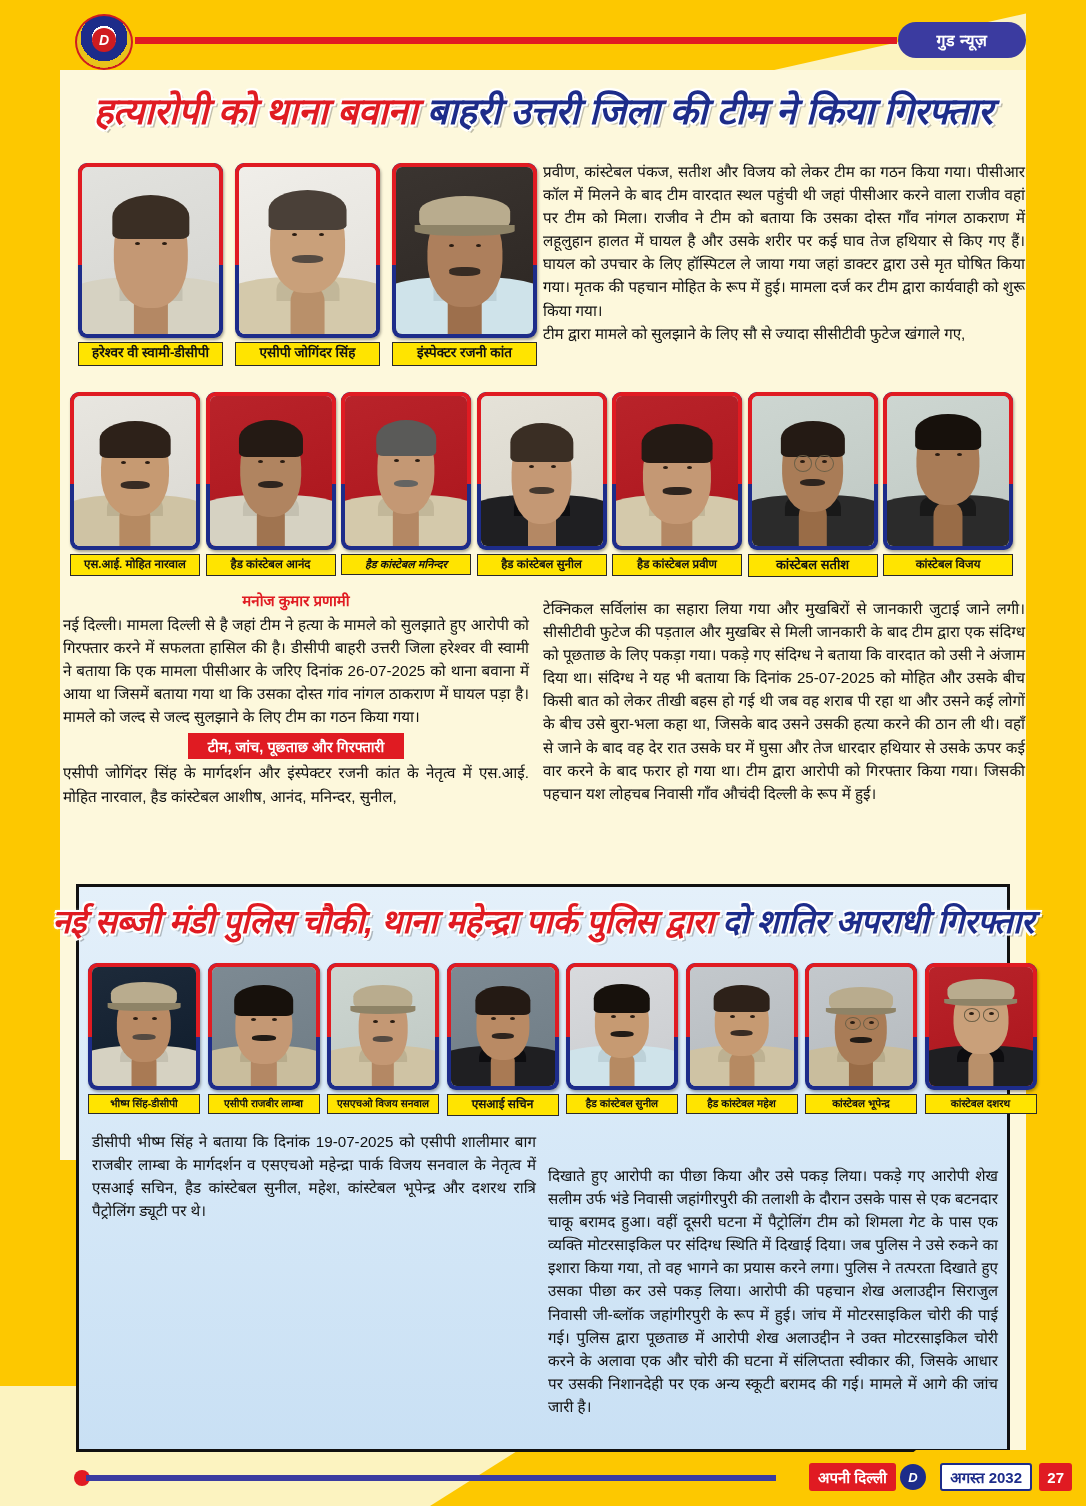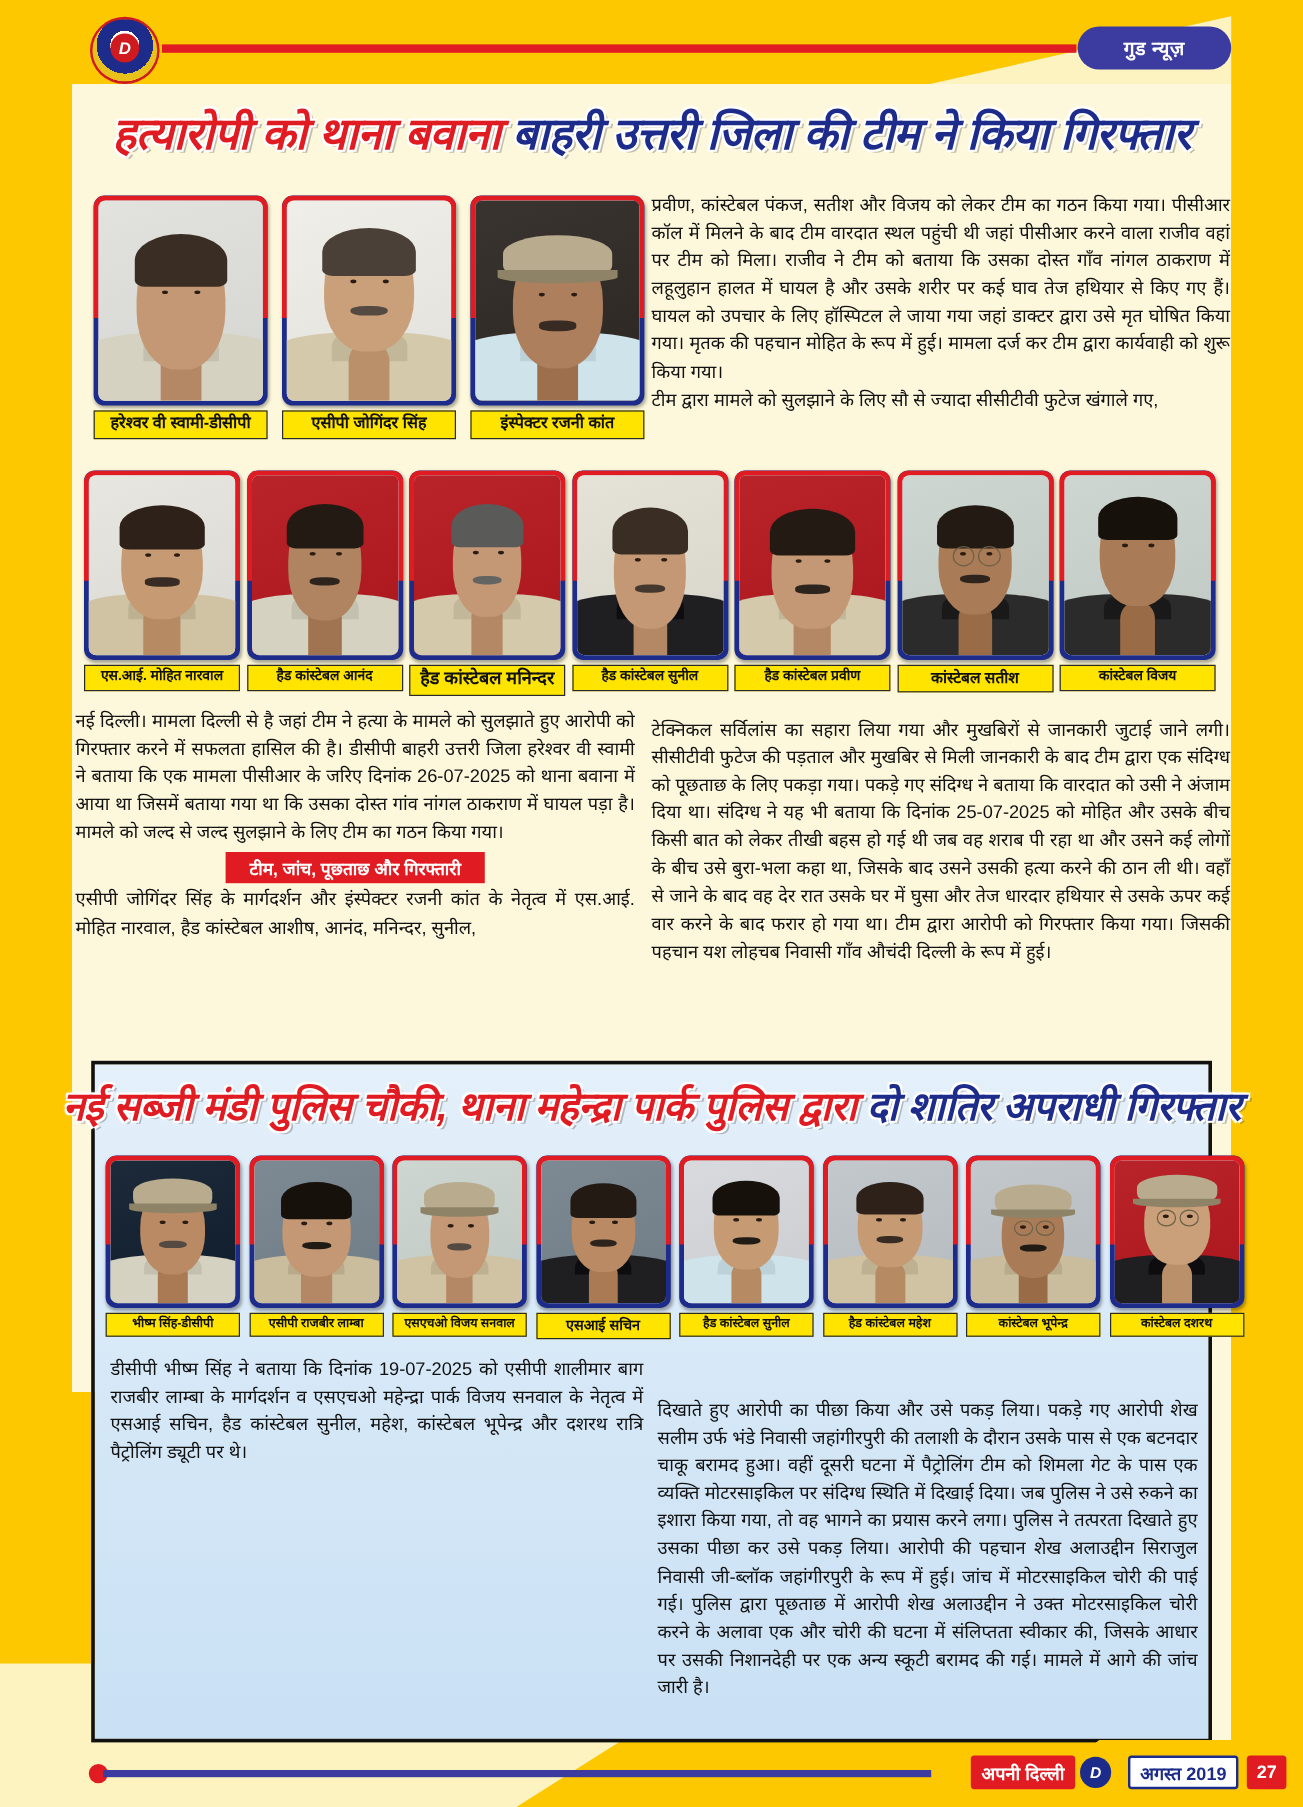--- a/index.html
+++ b/index.html
@@ -286,21 +286,21 @@
             <div class="shd" style="width:46%;height:13%;background:#c2b799;bottom:20%;border-radius:10px 10px 0 0;"></div>
             <div class="nck" style="width:21.583996599780733%;height:30%;background:#b48864;"></div>
             <div class="hd" style="width:46.92173173865376%;height:60.906486612626395%;top:17.917857835796895%;background:#c49874;"></div>
             <div class="hr" style="width:48.79860100819992%;height:24.36259464505056%;top:15.917857835796895%;background:#5a5a58;"></div>
             <div class="ey" style="left:40.14643633488271%;top:42.28045248084746%"></div>
             <div class="ey" style="left:57.03825976079806%;top:42.28045248084746%"></div>
             <div style="position:absolute;left:50%;transform:translateX(-50%);top:55.67987953562526%;width:19.70712733023458%;height:5%;background:#646462;border-radius:40%"></div>
           </div>
         </div>
       </div>
-      <div class="caption" style="font-size: 15px;">हैड कांस्टेबल मनिन्दर</div>
+      <div class="caption" style="font-size: 11px; font-style: italic;">हैड कांस्टेबल मनिन्दर</div>
     </div>
     <div class="photo-card" style="left: 476.5px; top: 392px; width: 130px;">
       <div class="photo-frame" style="height: 158px;">
         <div class="photo-inner">
           <div class="por">
             <div class="bgf" style="background:linear-gradient(160deg,#e5e2d8 0%, #d7d4ca 100%)"></div>
             <div class="shd" style="width:132%;height:34%;background:#1f1f22;"></div>
             <div class="shd" style="width:46%;height:13%;background:#0d0d10;bottom:20%;border-radius:10px 10px 0 0;"></div>
             <div class="nck" style="width:22.95546046672949%;height:30%;background:#b48864;"></div>
             <div class="hd" style="width:49.90317492767281%;height:65.45715987614676%;top:20.05845092049276%;background:#c49874;"></div>
@@ -364,20 +364,21 @@
             <div class="ey" style="left:39.12791130518221%;top:37.76209131438955%"></div>
             <div class="ey" style="left:57.765777639155566%;top:37.76209131438955%"></div>
           </div>
         </div>
       </div>
       <div class="caption" style="font-size: 11.6px;">कांस्टेबल विजय</div>
     </div>
   </div>
 
 <div class="colbox" style="left:63px; top:590px; width:466px;">
+  <div class="byline">मनोज कुमार प्रणामी</div>
   <div class="bodytext">
     <p>नई दिल्ली। मामला दिल्ली से है जहां टीम ने हत्या के मामले को सुलझाते हुए आरोपी को गिरफ्तार करने में सफलता हासिल की है। डीसीपी बाहरी उत्तरी जिला हरेश्वर वी स्वामी ने बताया कि एक मामला पीसीआर के जरिए दिनांक 26-07-2025 को थाना बवाना में आया था जिसमें  बताया गया था कि उसका दोस्त गांव नांगल ठाकराण में  घायल पड़ा है। मामले को जल्द से जल्द सुलझाने के लिए टीम का गठन किया गया।</p>
   </div>
   <div class="subhead-wrap">
     <span class="subhead-red">टीम, जांच, पूछताछ और गिरफ्तारी</span>
   </div>
   <div class="bodytext">
     <p>एसीपी जोगिंदर सिंह के मार्गदर्शन और इंस्पेक्टर रजनी कांत के नेतृत्व में एस.आई. मोहित नारवाल, हैड कांस्टेबल आशीष, आनंद, मनिन्दर, सुनील,</p>
   </div>
 </div>
@@ -557,15 +558,15 @@
     <p>दिखाते हुए आरोपी का पीछा किया और उसे पकड़ लिया। पकड़े गए आरोपी शेख सलीम उर्फ  भंडे निवासी जहांगीरपुरी की तलाशी के दौरान उसके पास से एक बटनदार चाकू बरामद हुआ। वहीं दूसरी घटना में पैट्रोलिंग टीम को शिमला गेट के पास एक व्यक्ति मोटरसाइकिल पर संदिग्ध स्थिति में दिखाई दिया। जब पुलिस ने उसे रुकने का इशारा किया गया, तो वह भागने का प्रयास करने लगा। पुलिस ने तत्परता दिखाते हुए उसका पीछा कर उसे पकड़ लिया। आरोपी की पहचान शेख अलाउद्दीन सिराजुल निवासी जी-ब्लॉक जहांगीरपुरी के रूप में हुई। जांच में मोटरसाइकिल चोरी की पाई गई। पुलिस द्वारा पूछताछ में आरोपी शेख अलाउद्दीन ने उक्त मोटरसाइकिल चोरी करने के अलावा एक और चोरी की घटना में संलिप्तता स्वीकार की, जिसके आधार पर उसकी निशानदेही पर एक अन्य स्कूटी बरामद की गई। मामले में आगे की जांच जारी है।</p>
   </div>
 </div>
 
 <div id="footer-tri"></div>
 <div id="footer">
   <div id="footer-dot"></div>
   <div id="footer-rule"></div>
   <div class="f-chip" id="f-apnidilli">अपनी दिल्ली</div>
   <div class="f-chip" id="f-logo">D</div>
-  <div class="f-chip" id="f-month">अगस्त 2019</div>
+  <div class="f-chip" id="f-month">अगस्त 2032</div>
   <div class="f-chip" id="f-page">27</div>
 </div>
 
 </body></html>

